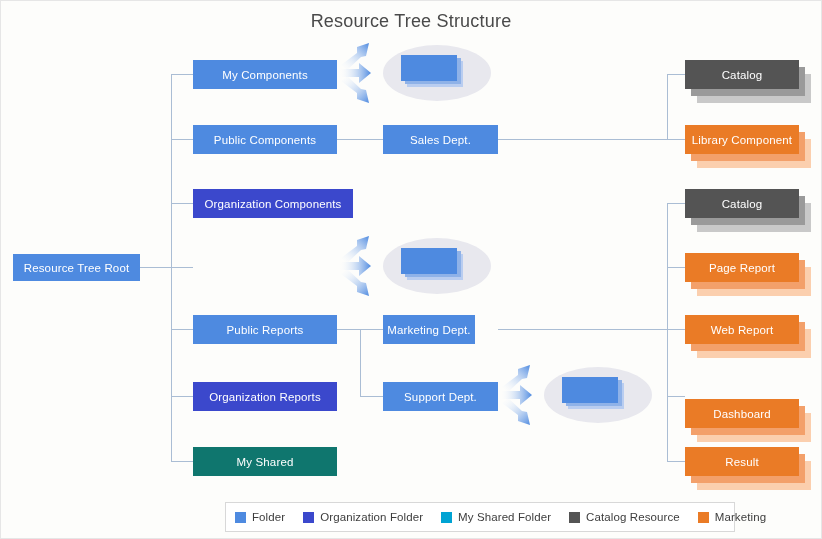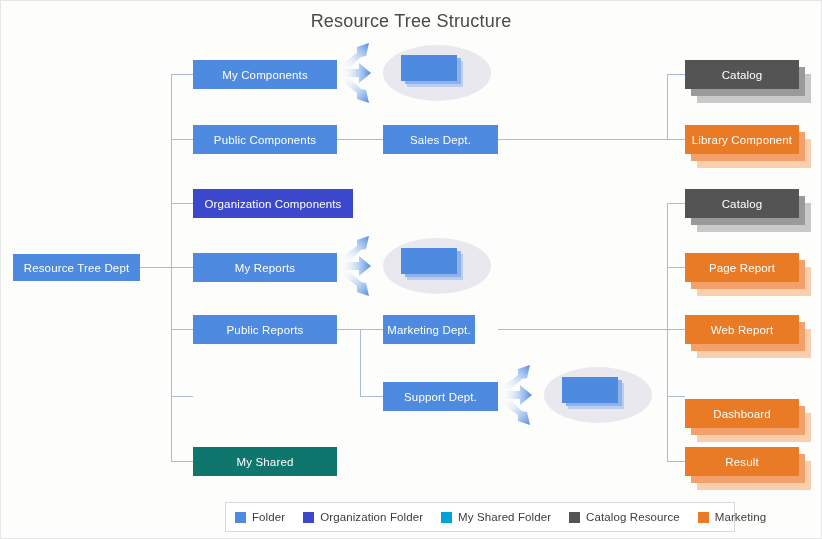--- a/index.html
+++ b/index.html
@@ -137,27 +137,27 @@
   <div class="ln h" style="left:666px;top:73px;width:18px;"></div>
   <div class="ln h" style="left:666px;top:138px;width:18px;"></div>
 
   <div class="ln v" style="left:666px;top:202px;height:258px;"></div>
   <div class="ln h" style="left:666px;top:202px;width:18px;"></div>
   <div class="ln h" style="left:666px;top:266px;width:18px;"></div>
   <div class="ln h" style="left:666px;top:328px;width:18px;"></div>
   <div class="ln h" style="left:666px;top:395px;width:18px;"></div>
   <div class="ln h" style="left:666px;top:460px;width:18px;"></div>
 
-  <div class="node folder" style="left:12px;top:253px;width:127px;height:27px;">Resource Tree Dept</div>
+  <div class="node folder" style="left:12px;top:253px;width:127px;height:27px;">Resource Tree Root</div>
 
   <div class="node folder" style="left:192px;top:59px;width:144px;height:29px;">My Components</div>
   <div class="node folder" style="left:192px;top:124px;width:144px;height:29px;">Public Components</div>
   <div class="node orgfolder" style="left:192px;top:188px;width:160px;height:29px;">Organization Components</div>
-  <div class="node folder" style="left:192px;top:252px;width:144px;height:29px;">My Reports</div>
   <div class="node folder" style="left:192px;top:314px;width:144px;height:29px;">Public Reports</div>
+  <div class="node orgfolder" style="left:192px;top:381px;width:144px;height:29px;">Organization Reports</div>
   <div class="node myshared" style="left:192px;top:446px;width:144px;height:29px;">My Shared</div>
 
   <div class="node folder" style="left:382px;top:124px;width:115px;height:29px;">Sales Dept.</div>
   <div class="node folder" style="left:382px;top:314px;width:92px;height:29px;">Marketing Dept.</div>
   <div class="node folder" style="left:382px;top:381px;width:115px;height:29px;">Support Dept.</div>
 
   <div class="stack catalog" style="left:684px;top:59px;width:114px;height:29px;">
     <div class="lay l3"></div>
     <div class="lay l2"></div>
     <div class="lay l1"></div>

